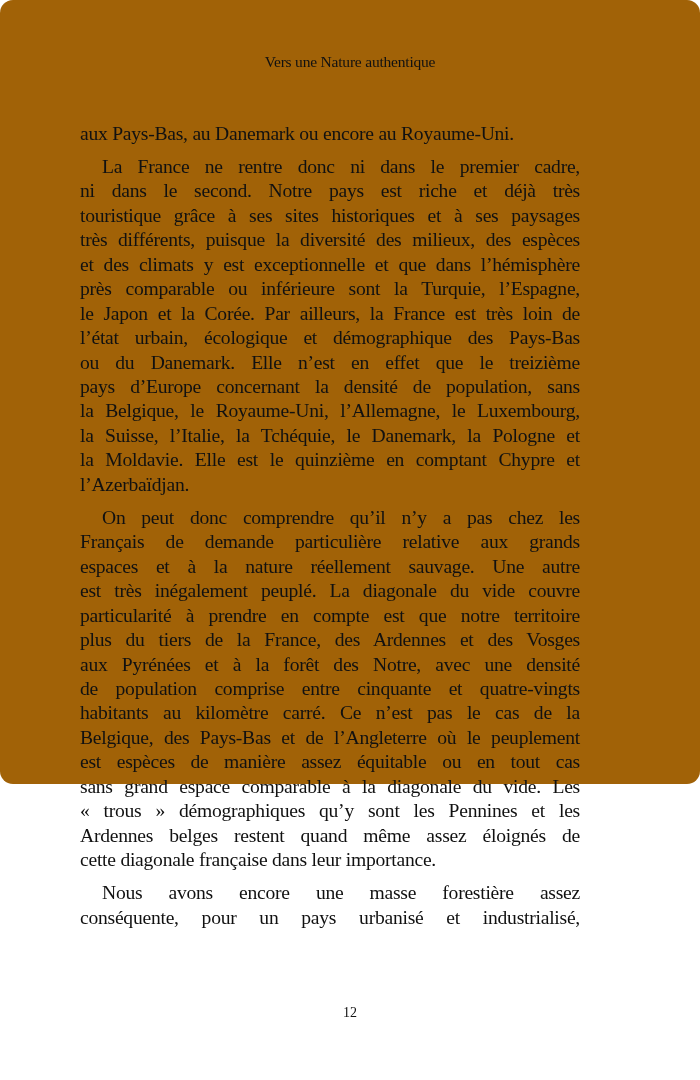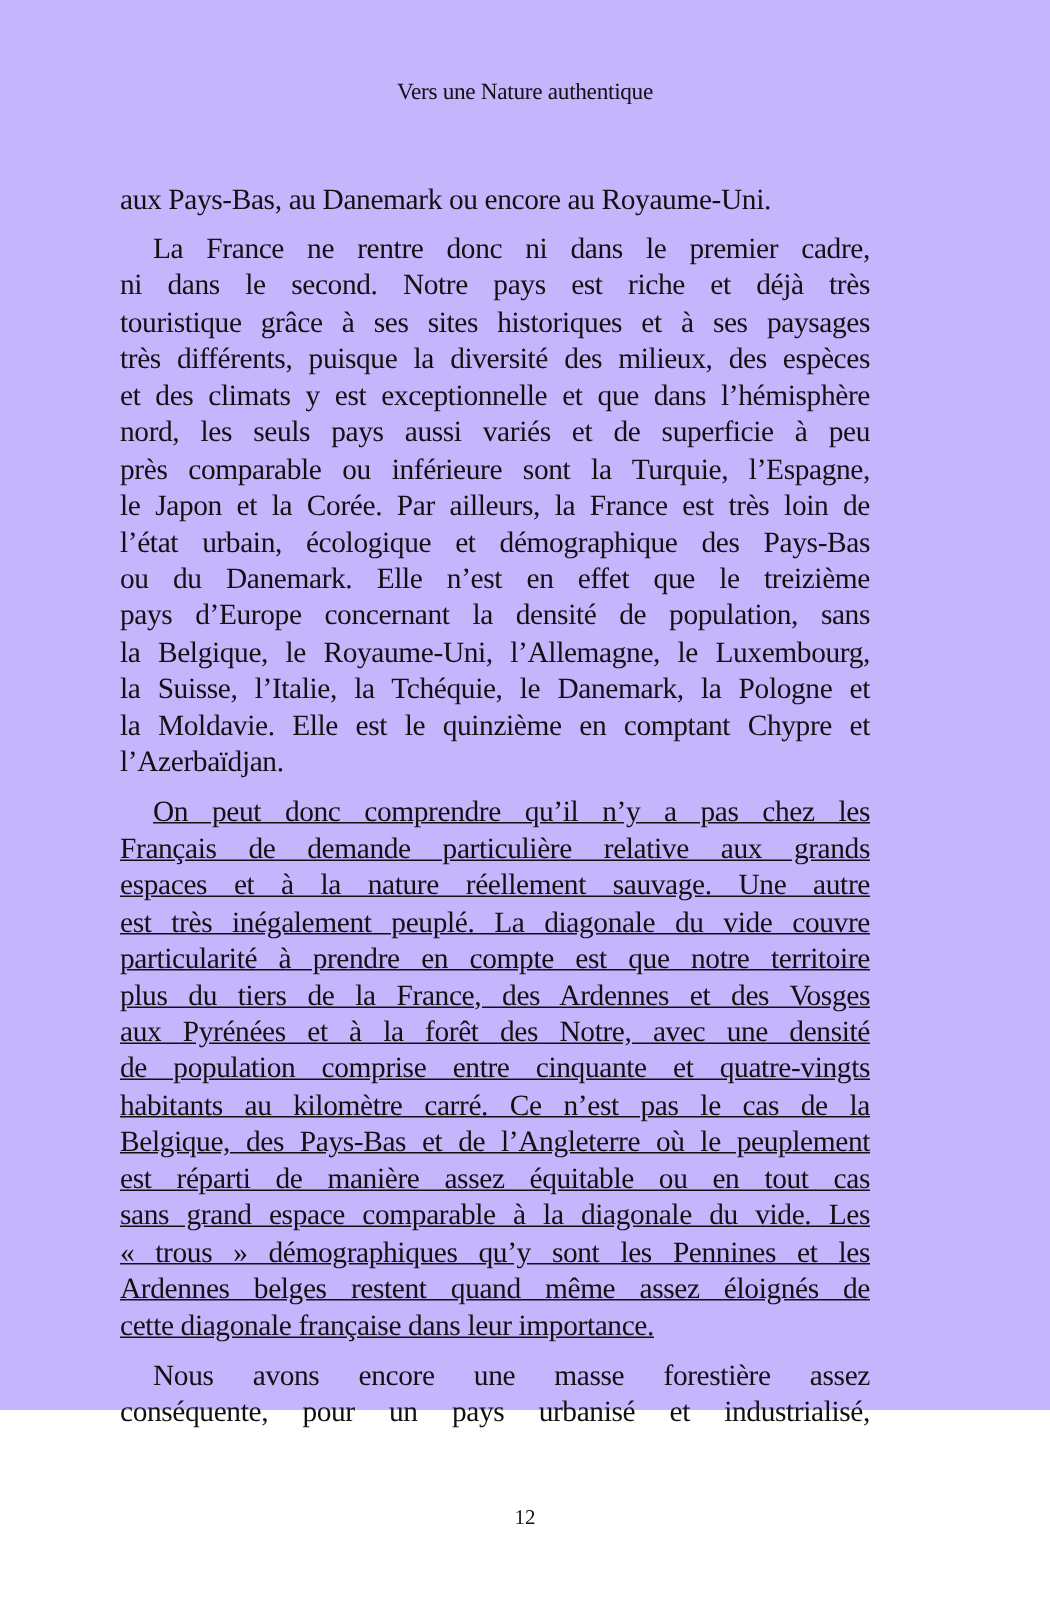--- a/index.html
+++ b/index.html
@@ -1,20 +1,21 @@
 <!DOCTYPE html>
 <html><head>
 <meta charset="utf-8">
 <style>
   html, body { margin: 0; padding: 0; background: #ffffff; }
   body { width: 700px; height: 1080px; position: relative; overflow: hidden; }
   .page {
-    position: absolute; left: 0; top: 0; width: 700px; height: 940px;
-    background: #c4b5fd; color: #111111;
+    position: absolute; left: 0; top: 0; width: 700px; height: 784px;
+    background: #a16207; color: #111111;
     font-family: "Liberation Serif", "DejaVu Serif", serif;
+    border-radius: 13px;
   }
   .running-head {
     position: absolute; top: 51px; left: 0; width: 700px;
     text-align: center; font-size: 15.5px; line-height: 22px;
     letter-spacing: -0.2px; color: #111;
   }
   .body-text {
     position: absolute; top: 122px; left: 80px; width: 500px;
   }
   .para {
@@ -41,43 +42,42 @@
   <div class="body-text">
     <p class="para" style="text-indent: 0px;">
         <span class="line end">aux Pays-Bas, au Danemark ou encore au Royaume-Uni.</span>
       </p>
     <p class="para indent" style="text-indent: 0px;">
         <span class="line" style="text-indent: 22px;">La France ne rentre donc ni dans le premier cadre,</span>
         <span class="line">ni dans le second. Notre pays est riche et déjà très</span>
         <span class="line">touristique grâce à ses sites historiques et à ses paysages</span>
         <span class="line">très différents, puisque la diversité des milieux, des espèces</span>
         <span class="line">et des climats y est exceptionnelle et que dans l’hémisphère</span>
-        <span class="line">nord, les seuls pays aussi variés et de superficie à peu</span>
         <span class="line">près comparable ou inférieure sont la Turquie, l’Espagne,</span>
         <span class="line">le Japon et la Corée. Par ailleurs, la France est très loin de</span>
         <span class="line">l’état urbain, écologique et démographique des Pays-Bas</span>
         <span class="line">ou du Danemark. Elle n’est en effet que le treizième</span>
         <span class="line">pays d’Europe concernant la densité de population, sans</span>
         <span class="line">la Belgique, le Royaume-Uni, l’Allemagne, le Luxembourg,</span>
         <span class="line">la Suisse, l’Italie, la Tchéquie, le Danemark, la Pologne et</span>
         <span class="line">la Moldavie. Elle est le quinzième en comptant Chypre et</span>
         <span class="line end">l’Azerbaïdjan.</span>
       </p>
-    <p class="para indent" style="text-indent: 0px; text-decoration: underline;">
+    <p class="para indent" style="text-indent: 0px;">
         <span class="line" style="text-indent: 22px;">On peut donc comprendre qu’il n’y a pas chez les</span>
         <span class="line">Français de demande particulière relative aux grands</span>
         <span class="line">espaces et à la nature réellement sauvage. Une autre</span>
         <span class="line">est très inégalement peuplé. La diagonale du vide couvre</span>
         <span class="line">particularité à prendre en compte est que notre territoire</span>
         <span class="line">plus du tiers de la France, des Ardennes et des Vosges</span>
         <span class="line">aux Pyrénées et à la forêt des Notre, avec une densité</span>
         <span class="line">de population comprise entre cinquante et quatre-vingts</span>
         <span class="line">habitants au kilomètre carré. Ce n’est pas le cas de la</span>
         <span class="line">Belgique, des Pays-Bas et de l’Angleterre où le peuplement</span>
-        <span class="line">est réparti de manière assez équitable ou en tout cas</span>
+        <span class="line">est espèces de manière assez équitable ou en tout cas</span>
         <span class="line">sans grand espace comparable à la diagonale du vide. Les</span>
         <span class="line">« trous » démographiques qu’y sont les Pennines et les</span>
         <span class="line">Ardennes belges restent quand même assez éloignés de</span>
         <span class="line end">cette diagonale française dans leur importance.</span>
       </p>
     <p class="para indent last" style="text-indent: 0px;">
         <span class="line" style="text-indent: 22px;">Nous avons encore une masse forestière assez</span>
         <span class="line">conséquente, pour un pays urbanisé et industrialisé,</span>
       </p>
   </div>

